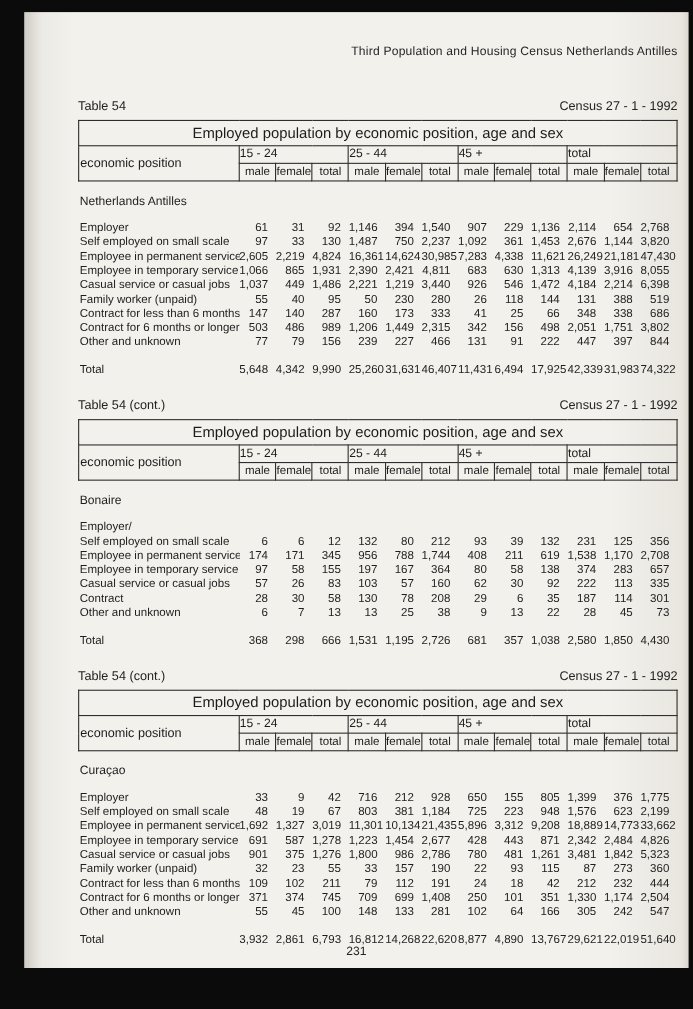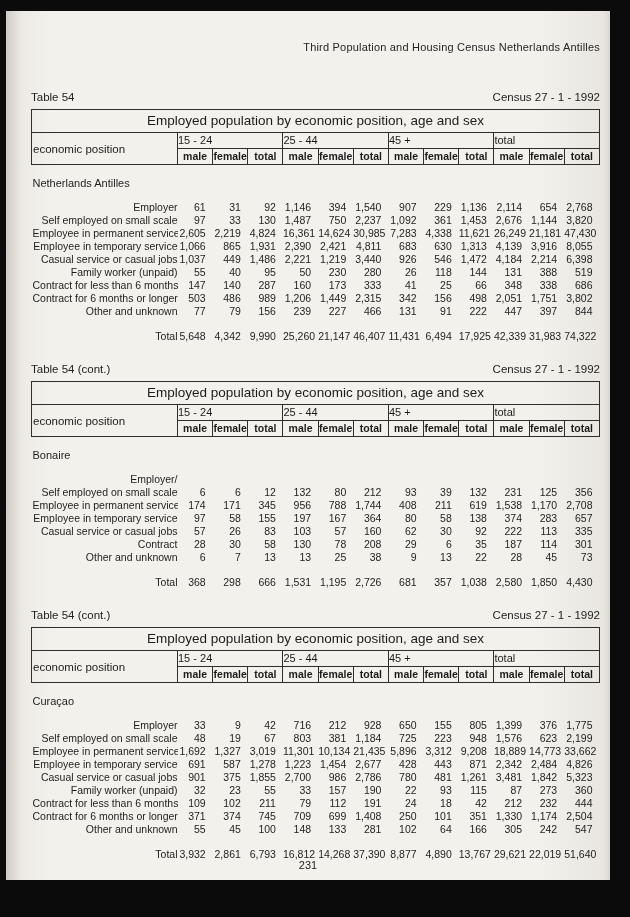--- a/index.html
+++ b/index.html
@@ -6,25 +6,25 @@
   body {
     width: 630px; height: 917px;
     background: #0b0b0b;
     position: relative;
     font-family: "Liberation Sans", "DejaVu Sans", sans-serif;
     color: #1f1f1f;
     overflow: hidden;
   }
   .page {
     position: absolute;
-    left: 6px; top: 11px;
+    left: 22px; top: 11px;
     width: 604px; height: 869px;
     background: linear-gradient(90deg, #cfccc5 0px, #eceae4 16px, #f3f1ec 45px, #f3f1ec 88%, #e9e6e0 99%, #d9d6cf 100%);
     box-sizing: border-box;
-    padding: 30px 10px 0 25px;
+    padding: 30px 10px 0 49px;
   }
   .doc-header {
     text-align: right;
     font-size: 11px;
     letter-spacing: 0.2px;
     color: #252525;
   }
   .tbl-section { margin-top: 20px; }
   .tbl-section.first { margin-top: 38px; }
   .caption {
@@ -43,31 +43,31 @@
   .census thead th {
     border: 1px solid #2e2e2e;
     font-weight: normal;
     color: #1c1c1c;
     overflow: hidden;
     white-space: nowrap;
   }
   .census .ttl { font-size: 13.5px; padding: 3px 0 4px; text-align: center; }
   .census .ep  { font-size: 11.5px; text-align: left; }
   .census .grp { font-size: 11px; padding: 1px 0 2px; text-align: left; }
-  .census .sex { font-size: 10.5px; padding: 1px 0 2px; text-align: center; font-weight: bold; }
+  .census .sex { font-size: 10.5px; padding: 1px 0 2px; text-align: center; }
   .census tbody td {
     font-size: 10.5px;
     line-height: 13px;
     padding: 0;
     white-space: nowrap;
     overflow: hidden;
     color: #1e1e1e;
   }
   .census tbody td.region { font-size: 11px; padding: 12px 0 11px 1px; }
-  .census tbody td.lbl { text-align: right; padding-left: 1px; }
+  .census tbody td.lbl { text-align: left; padding-left: 1px; }
   .census tbody td.num { text-align: right; padding-right: 7px; }
   .census tbody tr.gap td { height: 12px; }
   .page-number {
     position: absolute;
     bottom: 9px; left: 0; right: 0;
     text-align: center;
     font-size: 11px;
     color: #242424;
   }
 </style>
@@ -265,21 +265,21 @@
             </tr>
         <tr class="gap">
               <td colspan="13"></td>
             </tr>
         <tr>
               <td class="lbl">Total</td>
               <td class="num total">5,648</td>
               <td class="num total">4,342</td>
               <td class="num total">9,990</td>
               <td class="num total">25,260</td>
-              <td class="num total">21,147</td>
+              <td class="num total">31,631</td>
               <td class="num total">46,407</td>
               <td class="num total">11,431</td>
               <td class="num total">6,494</td>
               <td class="num total">17,925</td>
               <td class="num total">42,339</td>
               <td class="num total">31,983</td>
               <td class="num total">74,322</td>
             </tr>
       </tbody>
     </table>
@@ -558,22 +558,22 @@
               <td class="num">443</td>
               <td class="num">871</td>
               <td class="num">2,342</td>
               <td class="num">2,484</td>
               <td class="num">4,826</td>
             </tr>
             <tr>
               <td class="lbl">Casual service or casual jobs</td>
               <td class="num">901</td>
               <td class="num">375</td>
-              <td class="num">1,855</td>
-              <td class="num">2,700</td>
+              <td class="num">1,276</td>
+              <td class="num">1,800</td>
               <td class="num">986</td>
               <td class="num">2,786</td>
               <td class="num">780</td>
               <td class="num">481</td>
               <td class="num">1,261</td>
               <td class="num">3,481</td>
               <td class="num">1,842</td>
               <td class="num">5,323</td>
             </tr>
             <tr>
@@ -639,21 +639,21 @@
         <tr class="gap">
               <td colspan="13"></td>
             </tr>
         <tr>
               <td class="lbl">Total</td>
               <td class="num total">3,932</td>
               <td class="num total">2,861</td>
               <td class="num total">6,793</td>
               <td class="num total">16,812</td>
               <td class="num total">14,268</td>
-              <td class="num total">37,390</td>
+              <td class="num total">22,620</td>
               <td class="num total">8,877</td>
               <td class="num total">4,890</td>
               <td class="num total">13,767</td>
               <td class="num total">29,621</td>
               <td class="num total">22,019</td>
               <td class="num total">51,640</td>
             </tr>
       </tbody>
     </table>
   </section>

